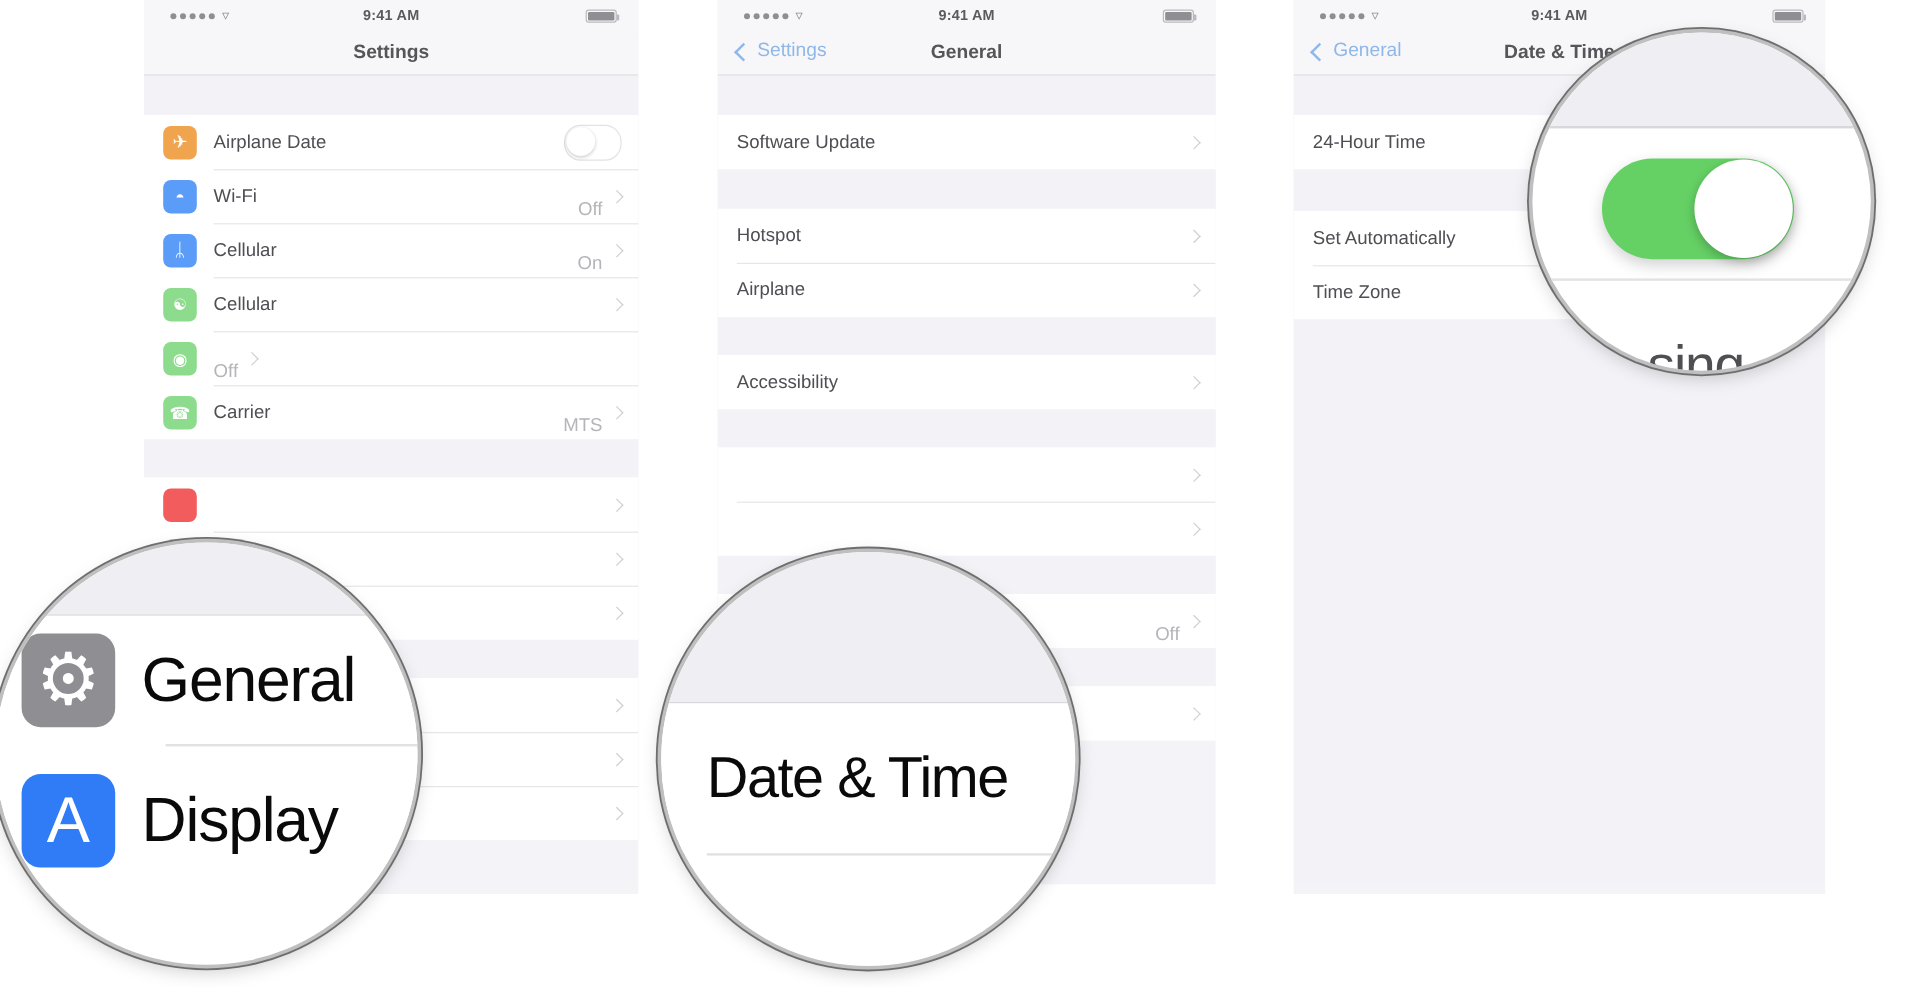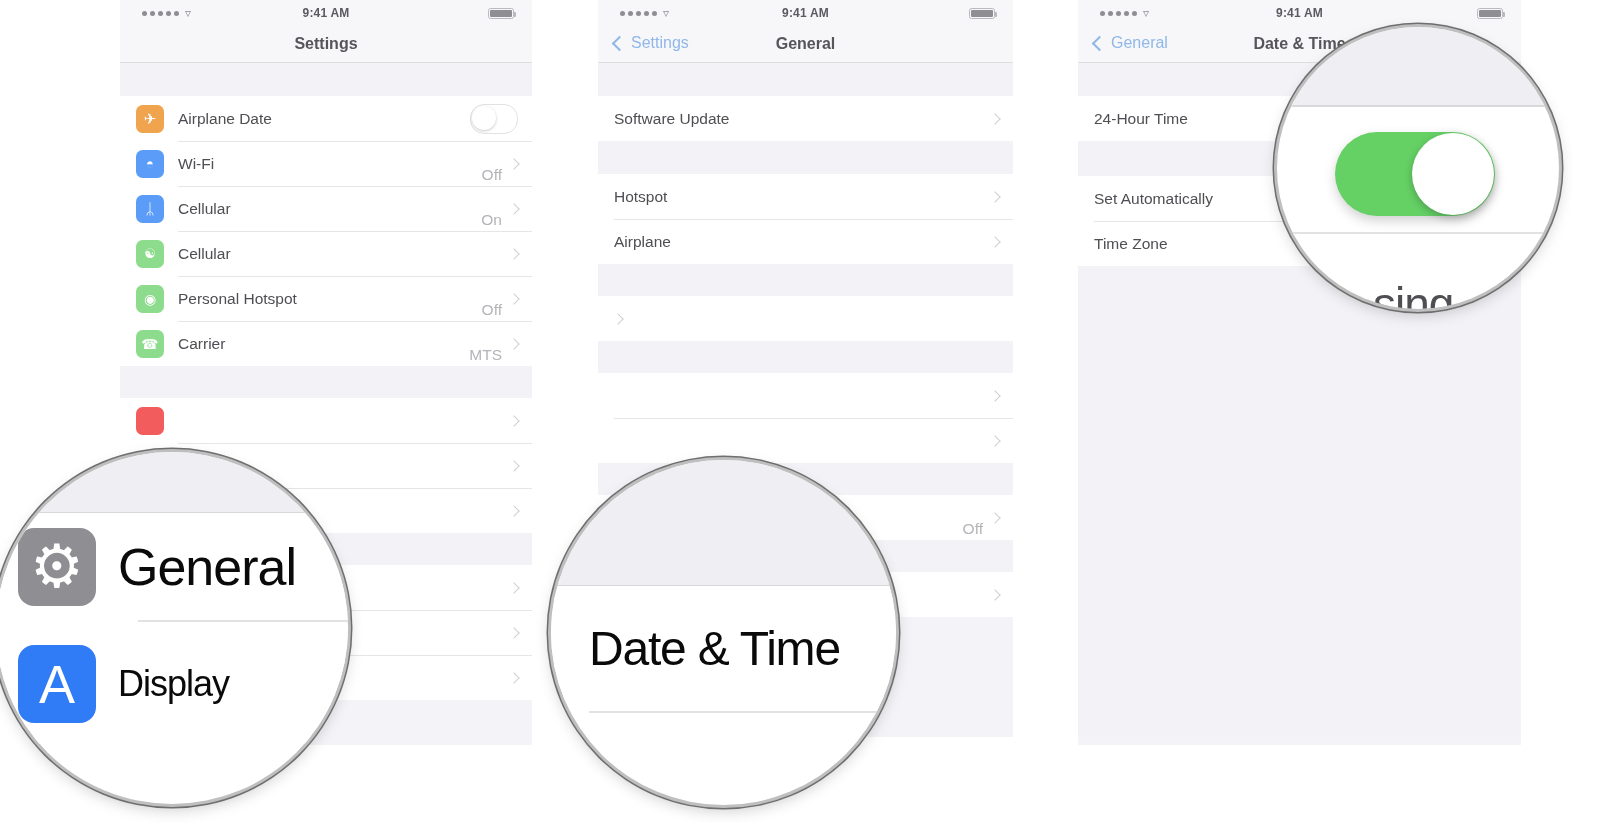--- a/index.html
+++ b/index.html
@@ -117,21 +117,20 @@
       <div class="row-value">On</div>
       <div class="chev"></div>
     </div>
     <div class="row">
       <div class="row-icon" style="background:#8ddc8d;font-size:13px;">☯</div>
       <div class="row-label">Cellular</div>
       <div class="chev"></div>
     </div>
     <div class="row">
       <div class="row-icon" style="background:#8ddc8d;font-size:14px;">◉</div>
-      <div class="row-label">Personal Hotspot</div>
       <div class="row-value">Off</div>
       <div class="chev"></div>
     </div>
     <div class="row">
       <div class="row-icon" style="background:#8ddc8d;font-size:14px;">☎</div>
       <div class="row-label">Carrier</div>
       <div class="row-value">MTS</div>
       <div class="chev"></div>
     </div>
   </div>
@@ -218,20 +217,21 @@
     </div>
     <div class="row noicon">
       <div class="row-label">Airplane</div>
       <div class="chev"></div>
     </div>
   </div>
 
   <div class="gap" style="height:32px;"></div>
   <div class="grp">
     <div class="row noicon">
+      <div class="row-label">Accessibility</div>
       <div class="chev"></div>
     </div>
   </div>
 
   <div class="gap" style="height:32px;"></div>
   <div class="grp">
     <div class="row noicon">
       <div class="row-label"></div>
       <div class="chev"></div>
     </div>
@@ -310,21 +310,21 @@
 
     <div class="mrow" style="position:absolute;left:0;top:61px;width:352px;height:107px;">
       <div class="mrow-icon" style="width:78px;height:78px;background:#8e8e93;margin-left:22px;margin-right:22px;font-size:60px;line-height:1;">⚙</div>
       <div class="mrow-label" style="font-size:52px;letter-spacing:-1px;">General</div>
     </div>
 
     <div class="msep" style="left:142px;top:168px;width:210px;height:1.6px;background:#e2e2e4;"></div>
 
     <div class="mrow" style="position:absolute;left:0;top:172px;width:352px;height:120px;">
       <div class="mrow-icon" style="width:78px;height:78px;background:#2f7cf6;margin-left:22px;margin-right:22px;font-size:54px;line-height:1;">A</div>
-      <div class="mrow-label" style="font-size:36px;letter-spacing:-1px;">Display</div>
+      <div class="mrow-label" style="font-size:52px;letter-spacing:-1px;">Display</div>
     </div>
   </div>
 </div>
 
 <div class="mag" style="left:551px;top:460px;width:345px;height:345px;">
   <div class="mag-inner" style="width:345px;height:345px;">
     <div class="mgap" style="position:absolute;left:0;top:0;width:345px;height:125px;"></div>
     <div class="msep" style="left:0;top:125px;width:345px;"></div>
     <div class="mrow" style="position:absolute;left:0;top:126px;width:345px;height:125px;">
       <div class="mrow-label" style="font-size:48px;letter-spacing:-1.2px;margin-left:38px;">Date &amp; Time</div>

